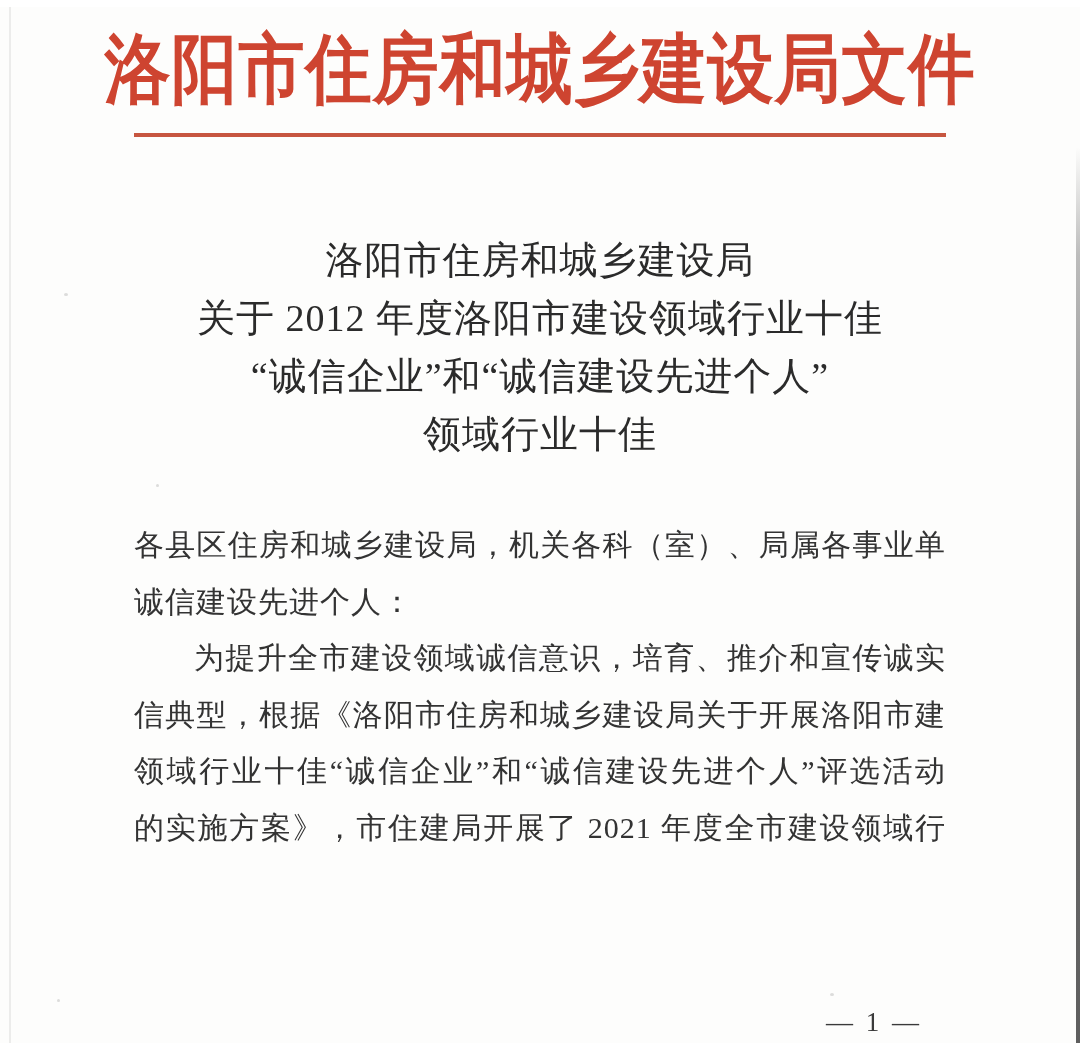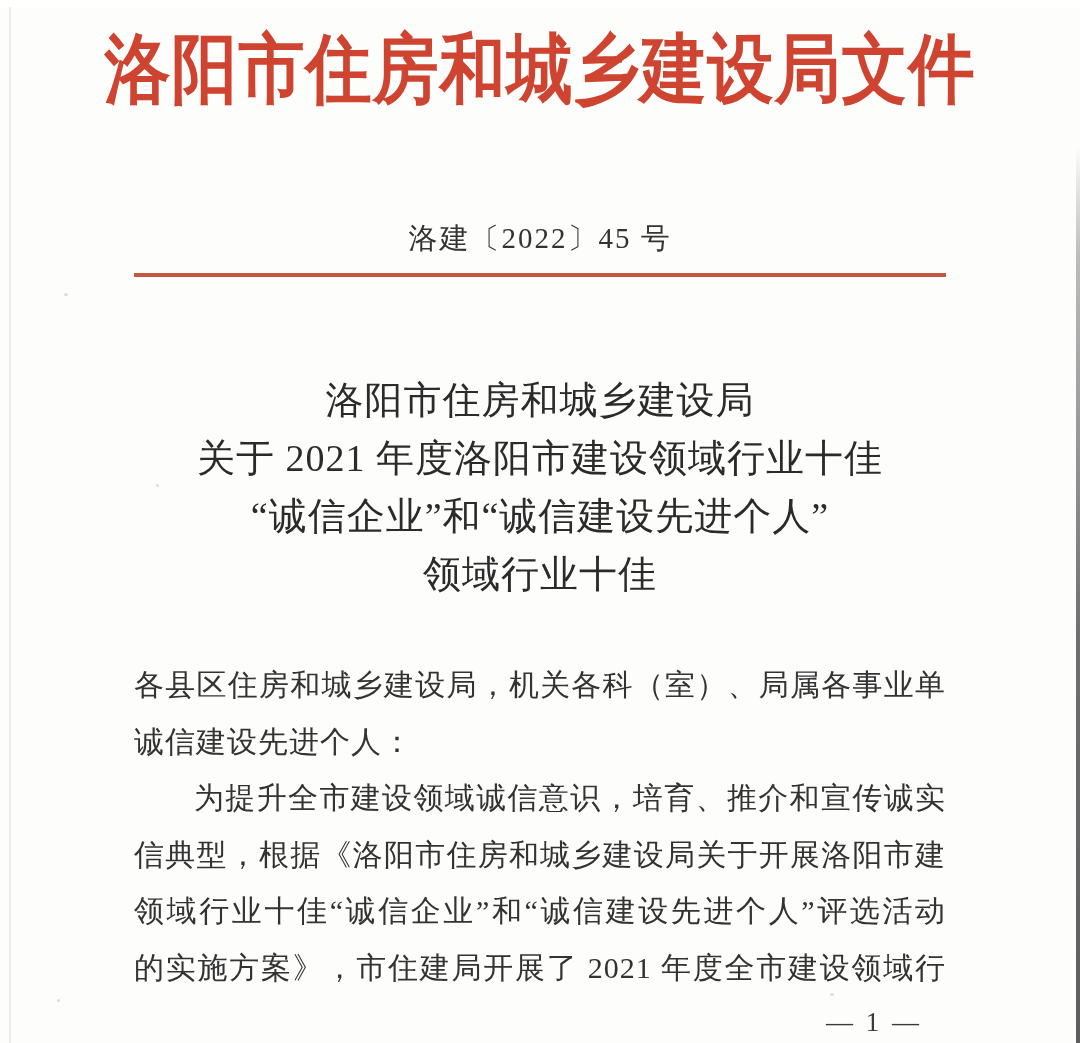--- a/index.html
+++ b/index.html
@@ -102,27 +102,26 @@
 
   <div class="scan-edge-left"></div>
   <div class="scan-edge-right"></div>
   <div class="speck" style="left:64px; top:286px; width:4px; height:3px;"></div>
   <div class="speck" style="left:156px; top:477px; width:3px; height:3px;"></div>
   <div class="speck" style="left:830px; top:986px; width:4px; height:3px;"></div>
   <div class="speck" style="left:57px; top:992px; width:3px; height:3px;"></div>
 
   <header>
     <h1 class="banner">洛阳市住房和城乡建设局文件</h1>
-    <div class="doc-number">洛建〔2022〕45 号</div>
     <div class="red-rule"></div>
   </header>
 
   <section class="title-block">
     <div>洛阳市住房和城乡建设局</div>
-    <div>关于 2021 年度洛阳市建设领域行业十佳</div>
+    <div>关于 2012 年度洛阳市建设领域行业十佳</div>
     <div>“诚信企业”和“诚信建设先进个人”</div>
     <div>领域行业十佳</div>
   </section>
 
   <section class="body-block">
     <div class="body-line j">各县区住房和城乡建设局，机关各科（室）、局属各事业单位、</div>
     <div class="body-line">诚信建设先进个人：</div>
     <div class="body-line j indent">为提升全市建设领域诚信意识，培育、推介和宣传诚实守</div>
     <div class="body-line j">信典型，根据《洛阳市住房和城乡建设局关于开展洛阳市建设</div>
     <div class="body-line j">领域行业十佳“诚信企业”和“诚信建设先进个人”评选活动</div>

